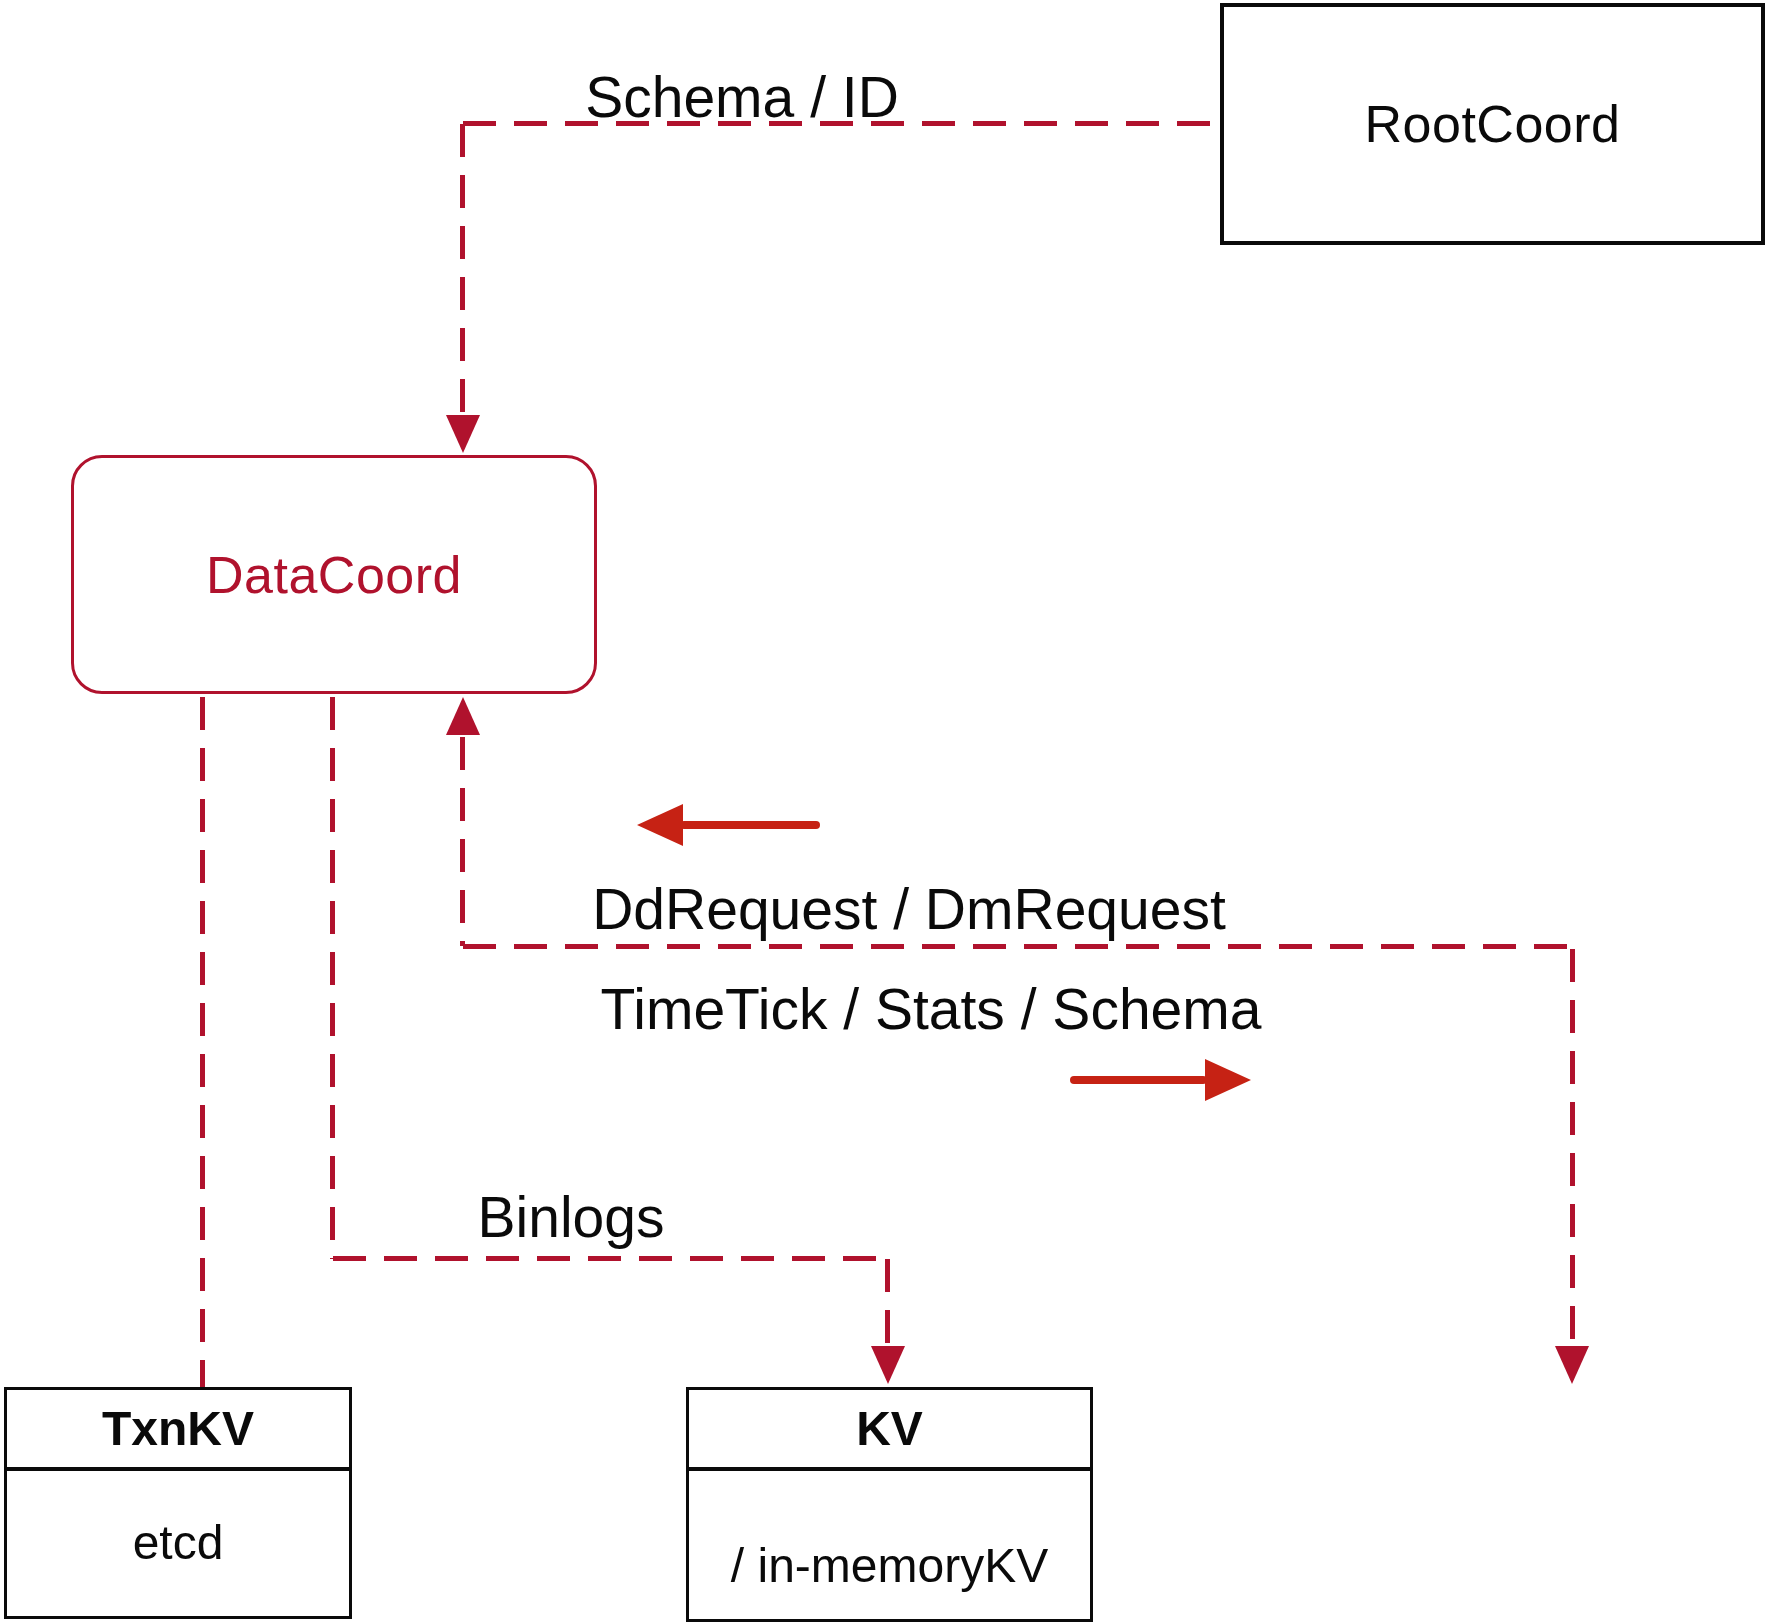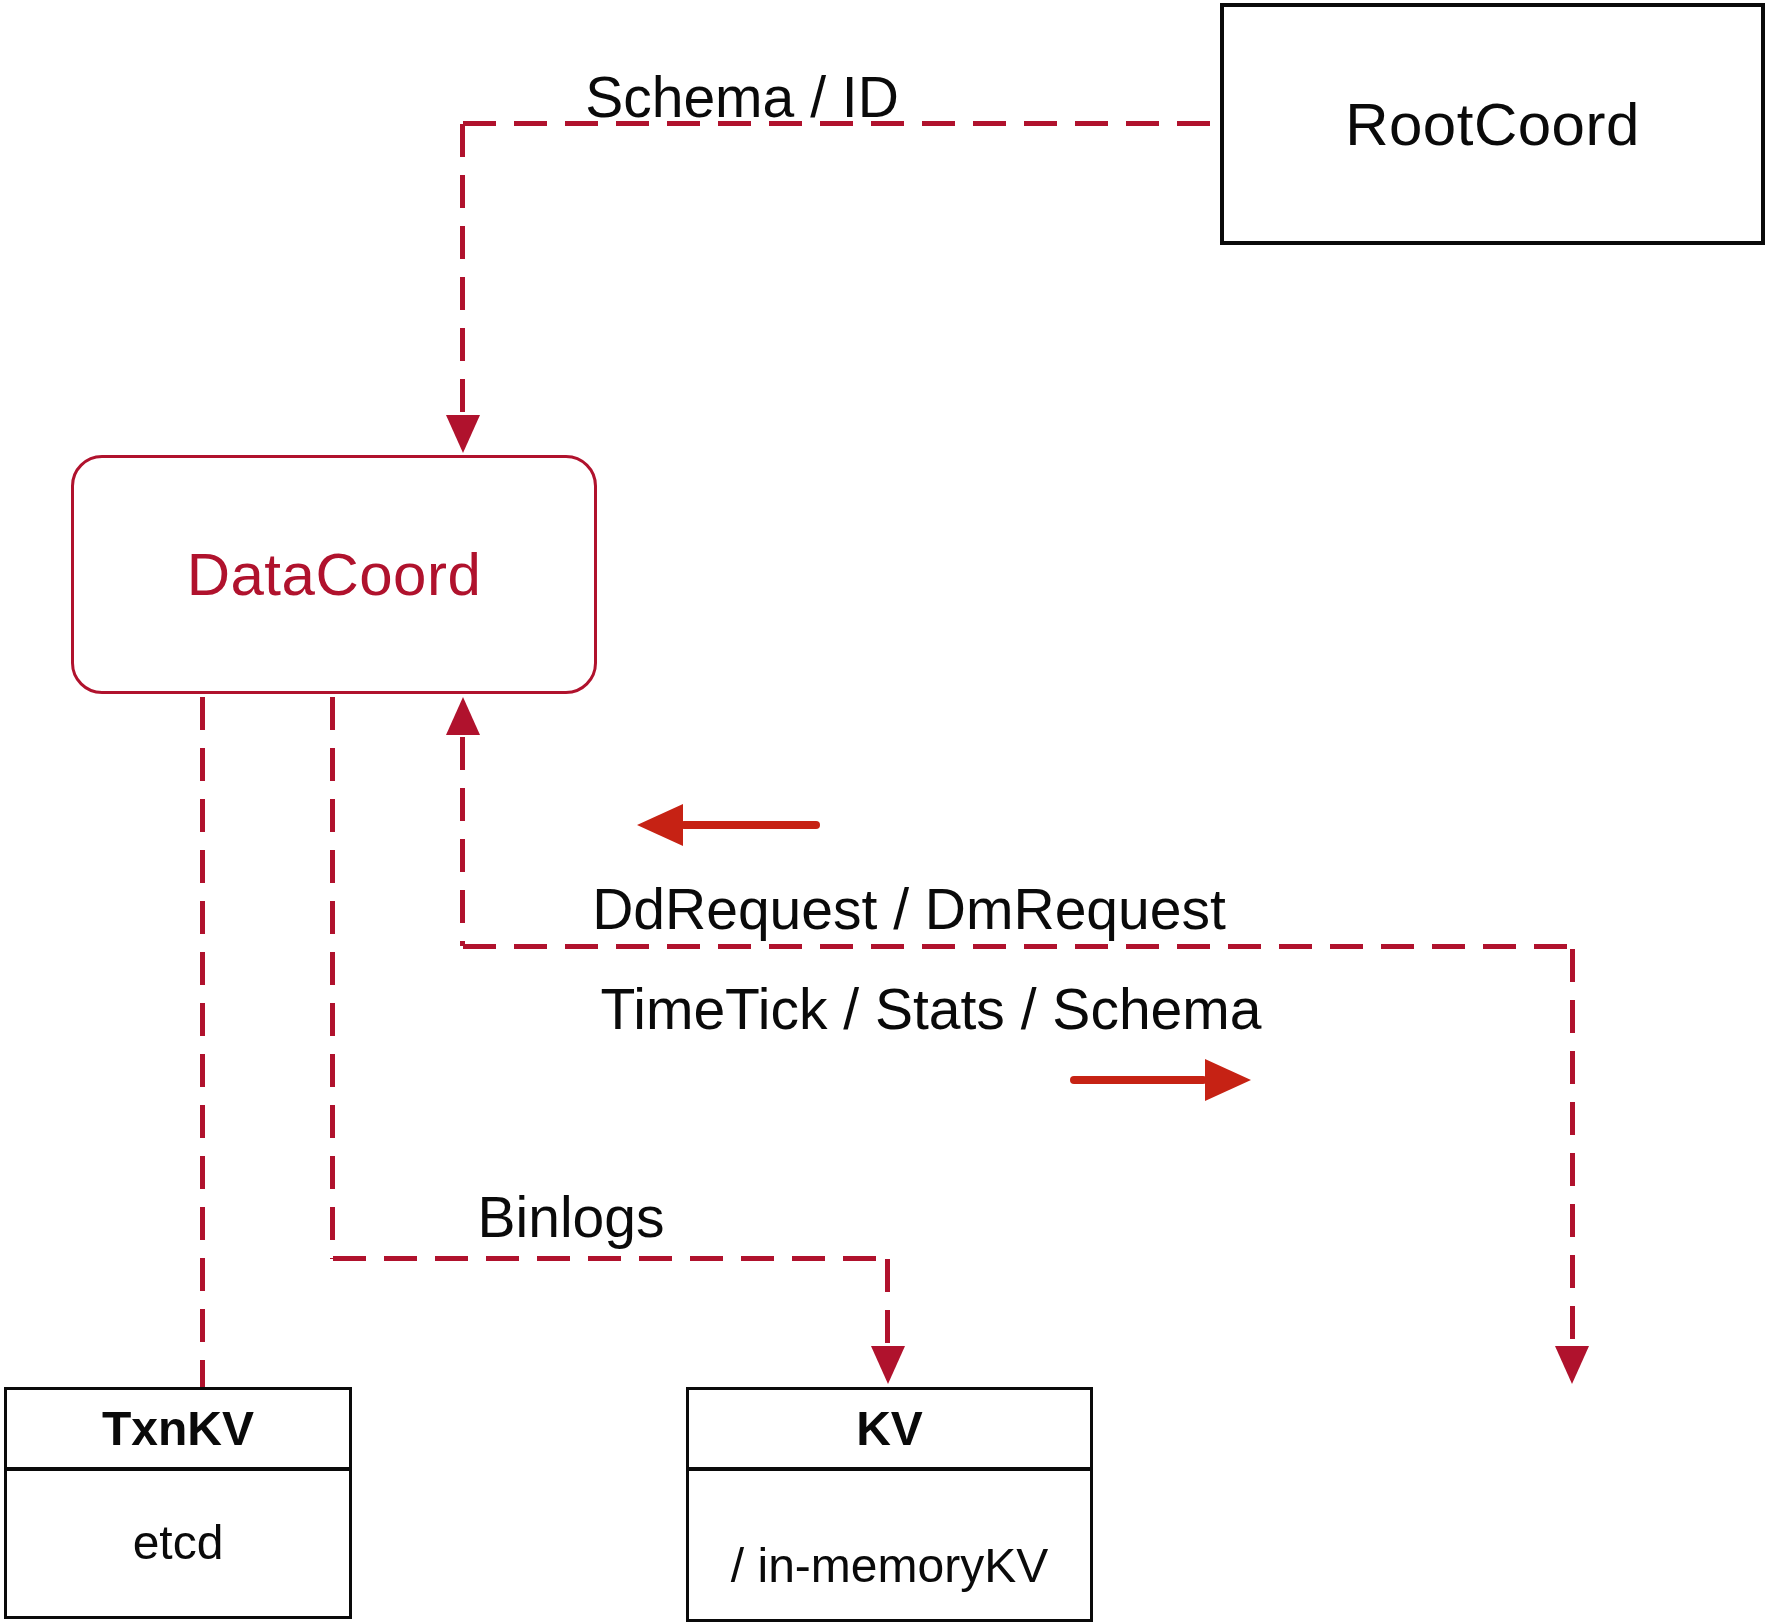--- a/index.html
+++ b/index.html
@@ -17,21 +17,21 @@
   }
   
   .node{
     position:absolute;
     background:#ffffff;
     box-sizing:border-box;
     display:flex;align-items:center;justify-content:center;
   }
   .node-black{border:4px solid var(--ink);color:var(--ink);}
   .node-red{border:3px solid var(--crimson);color:var(--crimson);}
-  .node-label{font-size:60px;letter-spacing:0.5px;}
+  .node-label{font-size:52px;letter-spacing:0.5px;}
 
   .store{
     position:absolute;
     background:#ffffff;
     border:3px solid var(--ink);
     box-sizing:border-box;
     display:flex;flex-direction:column;
     color:var(--ink);
   }
   .store-header{

